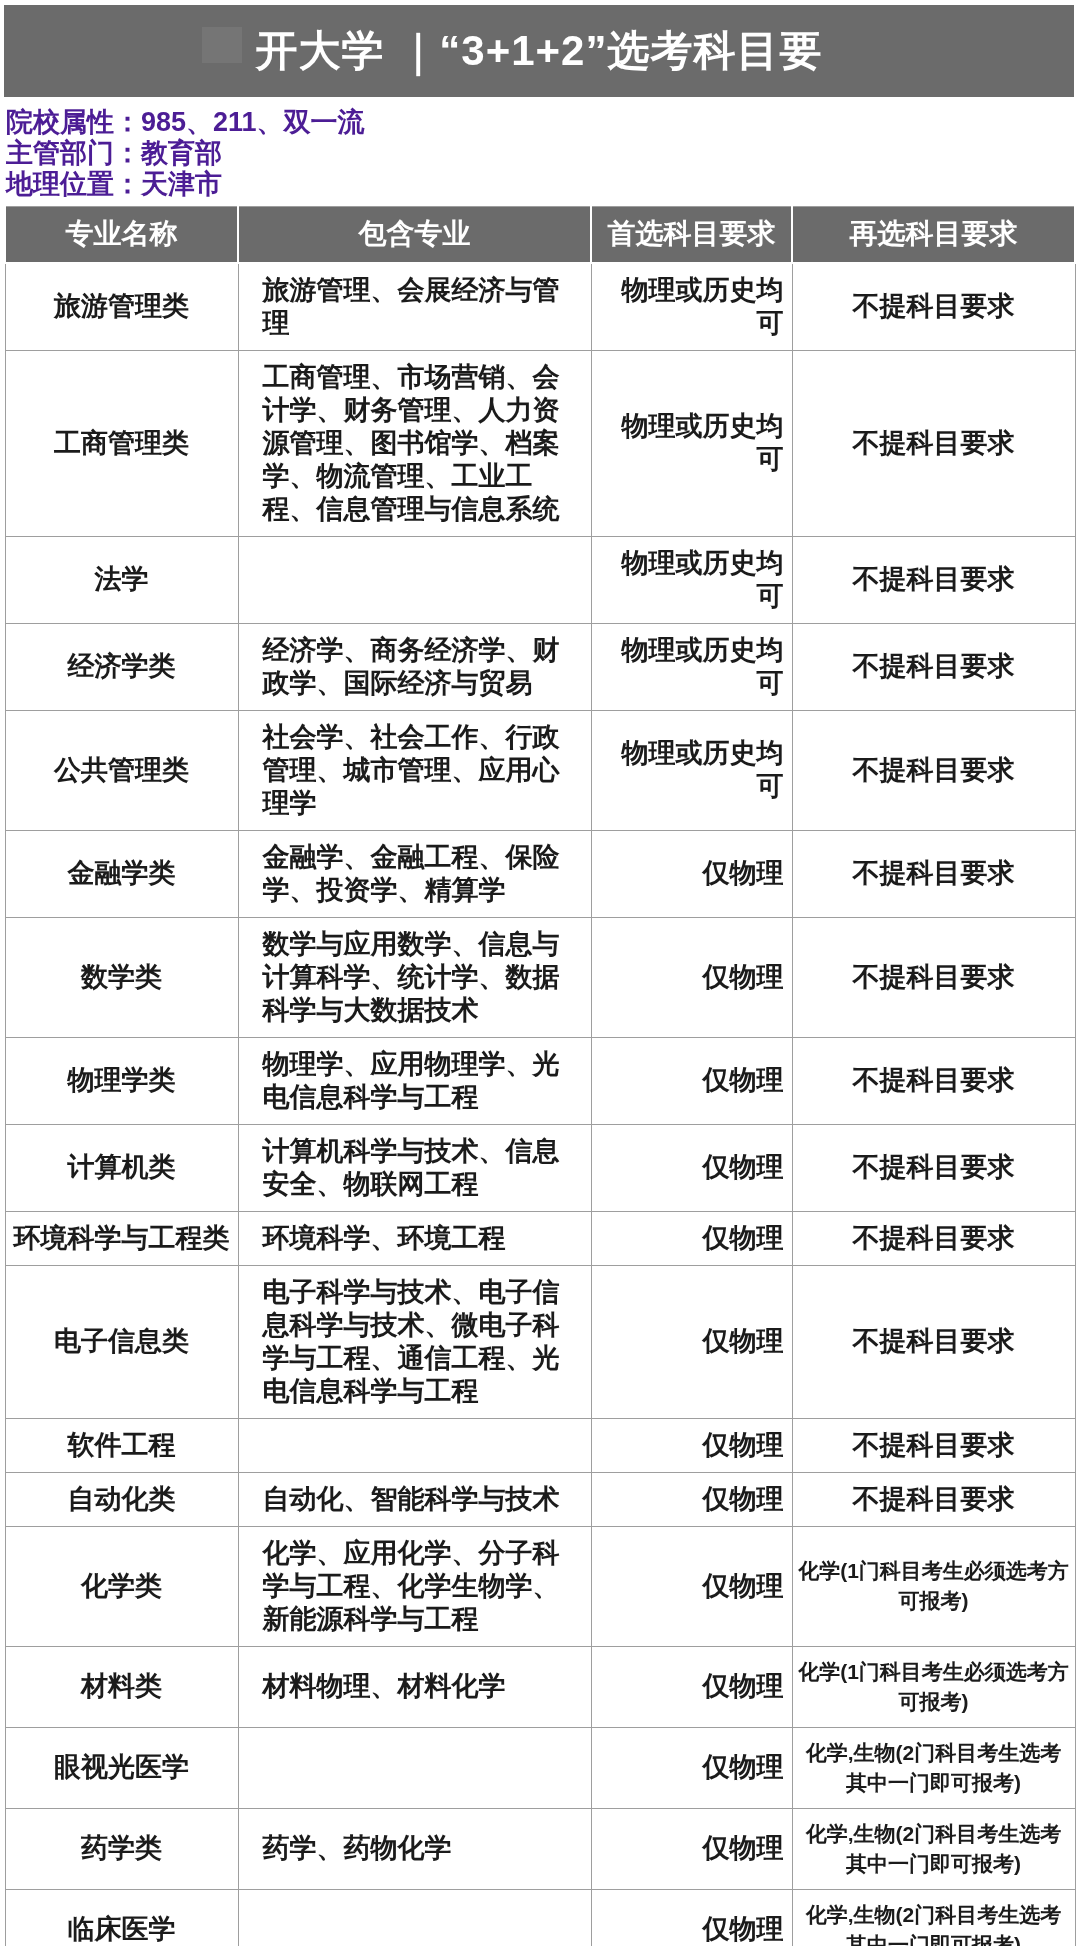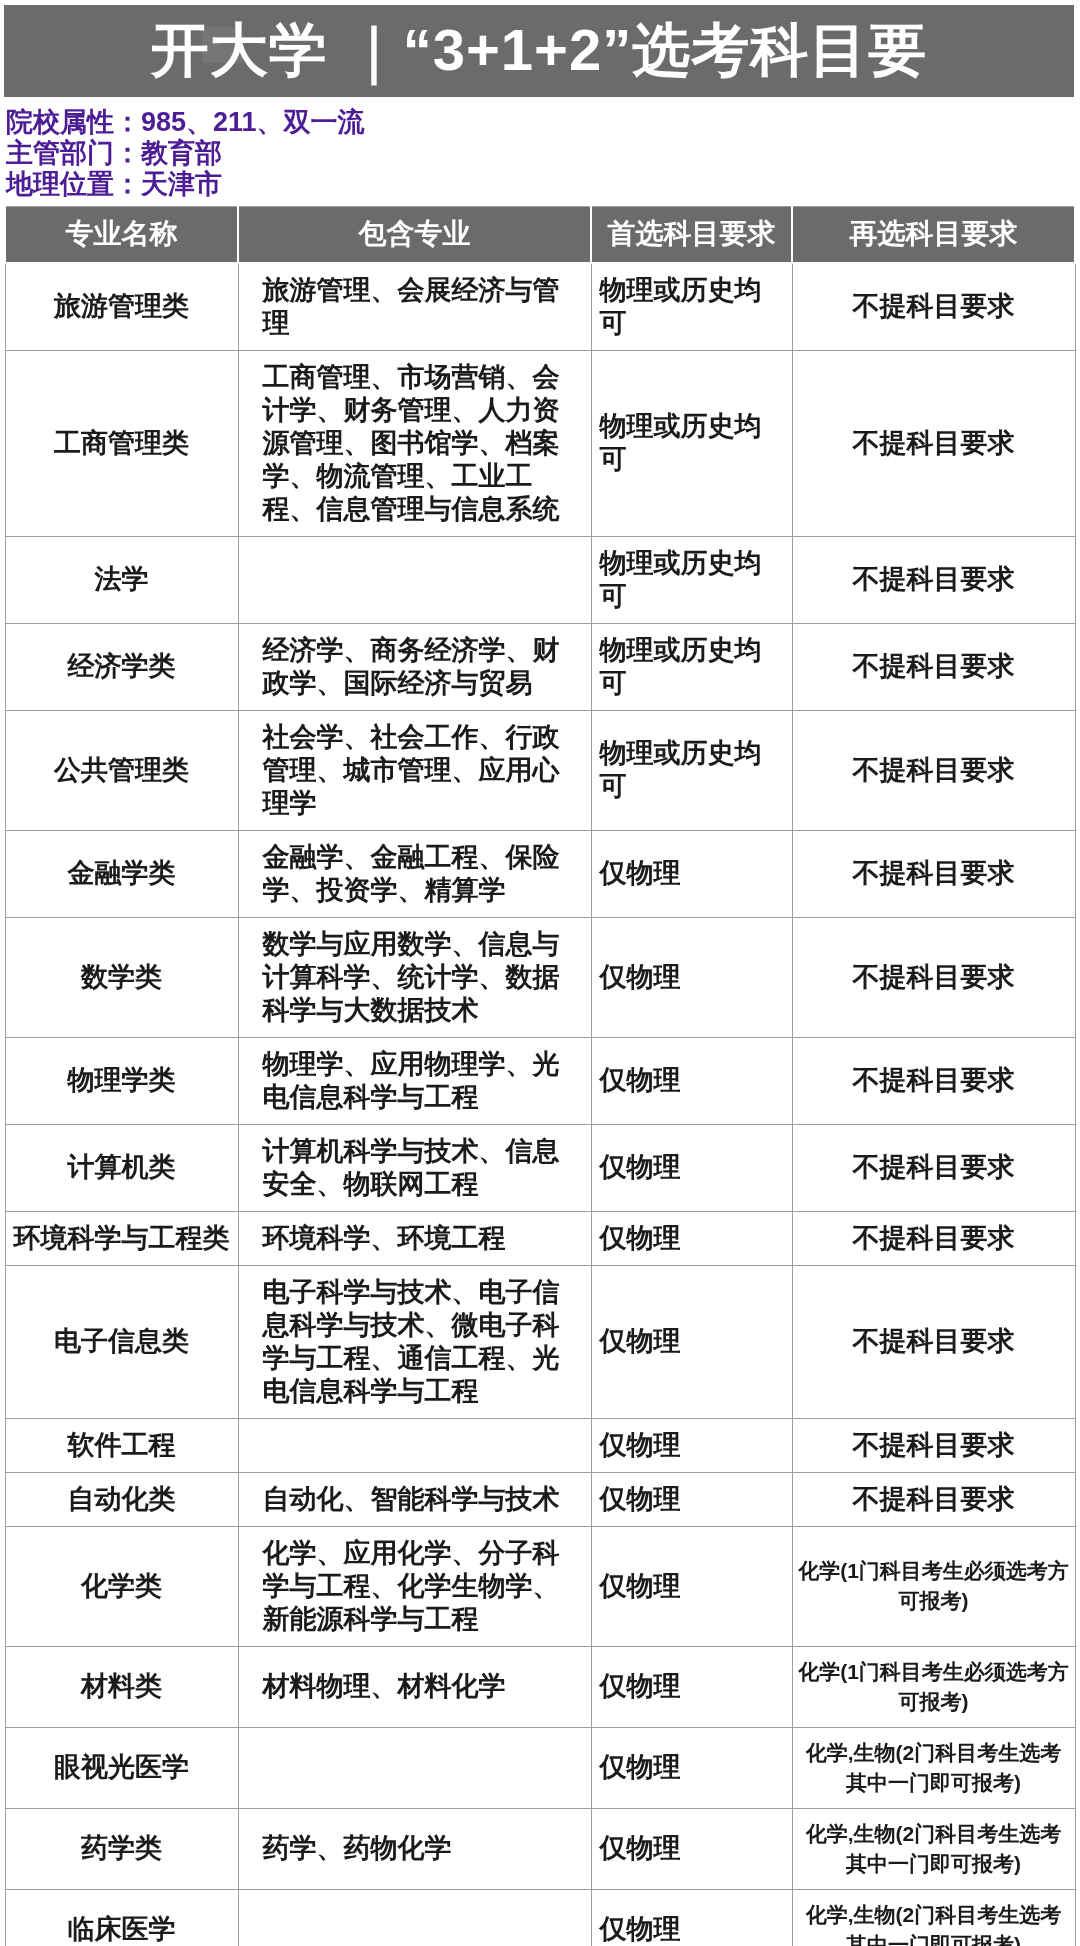--- a/index.html
+++ b/index.html
@@ -27,21 +27,21 @@
     justify-content:center;
   }
   .logo-patch{
     position:absolute;
     left:198px;top:22px;
     width:40px;height:36px;
     background:rgba(255,255,255,0.07);
   }
   .title{
     color:#ffffff;
-    font-size:58px;
+    font-size:42px;
     font-weight:bold;
     letter-spacing:1px;
     white-space:nowrap;
   }
   
   .info{
     padding:10px 0 6px 6px;
   }
   .info-line{
     font-size:27px;
@@ -73,21 +73,21 @@
   tbody td{
     border:1px solid var(--border);
     font-size:27px;
     line-height:33px;
     padding:10px 8px;
     vertical-align:middle;
     background:#ffffff;
   }
   td.col0{text-align:center;}
   td.col1{text-align:left;padding-left:24px;padding-right:6px;}
-  td.col2{text-align:left;font-family:Liberation Serif, serif;}
+  td.col2{text-align:right;font-family:Liberation Serif, serif;}
   td.col3{text-align:center;}
   td.col3.small{font-size:21px;line-height:30px;padding-left:4px;padding-right:4px;}
 </style>
 </head>
 <body>
 
 <div class="page">
 
   <div class="top-bar">
     <div class="logo-patch"></div>

